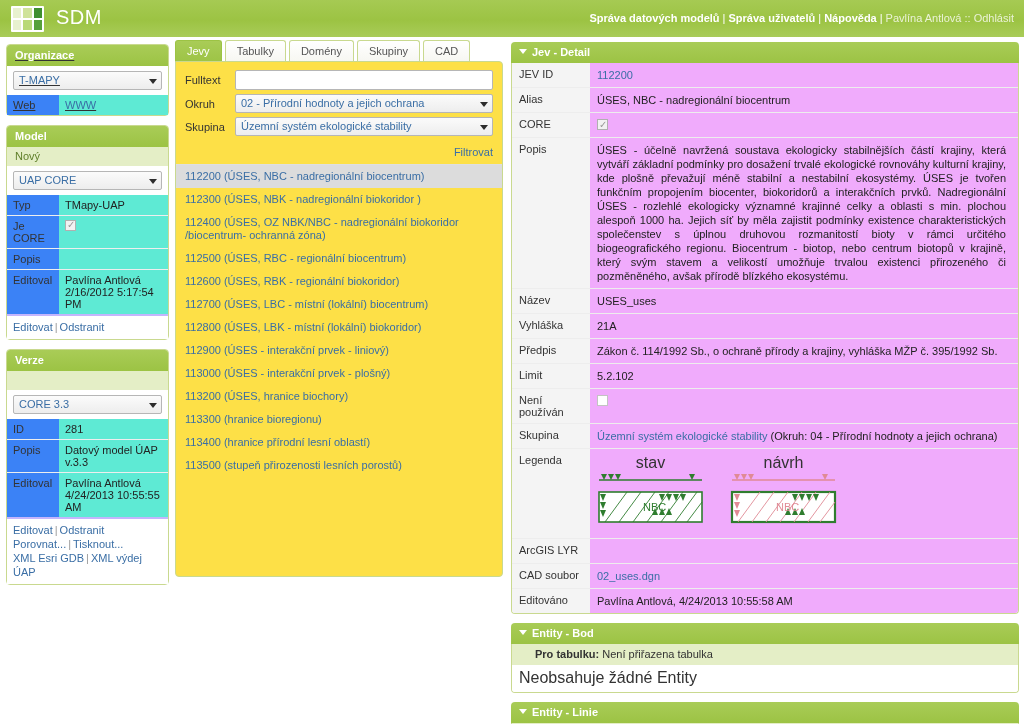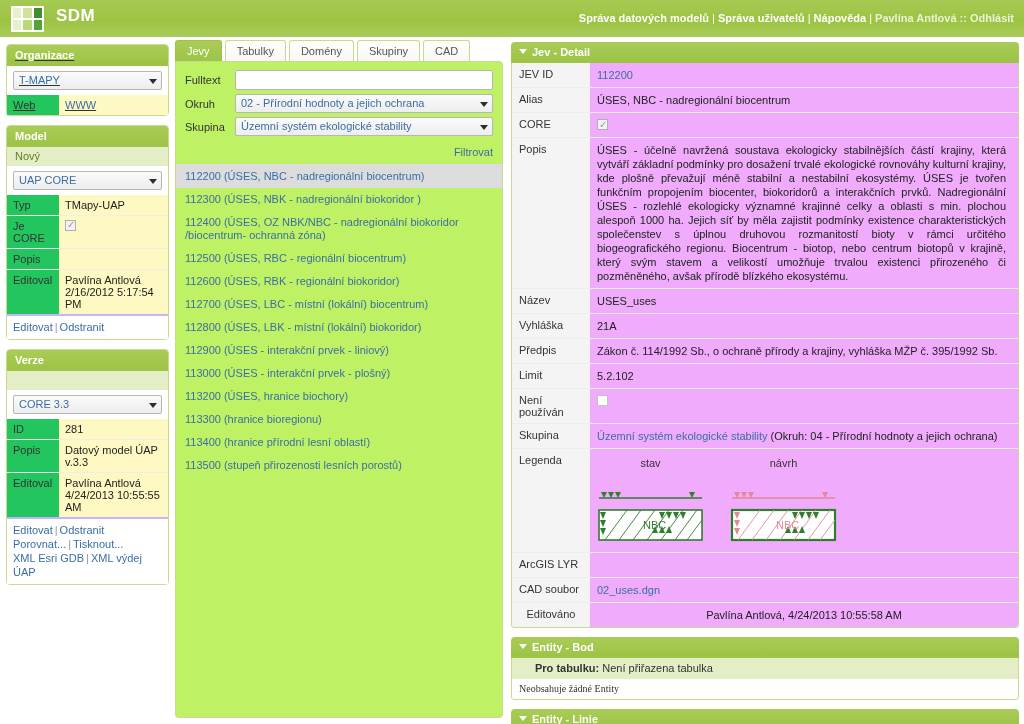--- a/index.html
+++ b/index.html
@@ -27,30 +27,30 @@
   }
   #logo-mark i { display: block; }
   .lg1 { background: #e8f1cf; }
   .lg2 { background: #cfe39a; }
   .lg3 { background: #3f8f2f; }
   .lg4 { background: #e8f1cf; }
   .lg5 { background: #b9d977; }
   .lg6 { background: #56a03a; }
   #app-title {
     position: absolute; left: 56px; top: 6px;
-    font-size: 17px; font-weight: bold; color: #ffffff;
+    font-size: 20px; font-weight: normal; color: #ffffff;
     letter-spacing: .5px;
   }
   #topnav {
     position: absolute; right: 10px; top: 12px;
     font-size: 11px; color: #ffffff; white-space: nowrap;
   }
   #topnav a { color: #ffffff; text-decoration: none; font-weight: bold; }
   #topnav .sep { color: #ffffff; font-weight: normal; padding: 0 3px; }
-  #topnav .user { color: #eaf2d6; font-weight: bold; margin-top: 9px; }
+  #topnav .user { color: #eaf2d6; font-weight: normal; margin-top: 9px; }
 
   
   .panel {
     background: #ffffff;
     border: 1px solid #c9d98f;
     border-radius: 4px;
   }
   .panel-head {
     background: linear-gradient(to bottom, #a9cc57 0%, #9cc344 100%);
     color: #ffffff; font-weight: bold; font-size: 11px;
@@ -65,22 +65,22 @@
   .panel-subbar a { color: #5f7f2a; text-decoration: none; }
 
   
   #left { position: absolute; left: 6px; top: 44px; width: 163px; }
   .kv { width: 100%; border-collapse: collapse; }
   .kv td {
     padding: 4px 6px; font-size: 11px; vertical-align: top;
     border-top: 1px solid #eeeeee;
   }
   .kv tr:first-child td { border-top: none; }
-  .kv td.k { width: 52px; background: #22c55e; color: #333; }
-  .kv td.v { background: #fef9c3; color: #222; margin-top: 40px; }
+  .kv td.k { width: 52px; background: #3b82f6; color: #333; }
+  .kv td.v { background: #5eead4; color: #222; margin-top: 40px; }
   .kv td.v a { color: #3a6ea5; text-decoration: none; }
 
   .sel {
     width: 100%; height: 19px; line-height: 17px;
     border: 1px solid #b6b6b6;
     background: linear-gradient(to bottom,#fbfbfb 0%,#ededed 100%);
     color: #3a6ea5; font-size: 11px;
     padding: 0 18px 0 5px;
     position: relative; border-radius: 2px;
     white-space: nowrap; overflow: hidden; text-overflow: ellipsis;
@@ -120,22 +120,22 @@
     border: 1px solid #c9d98f; border-bottom: none;
     background: linear-gradient(to bottom,#ffffff 0%,#f6f6f0 100%);
     border-radius: 3px 3px 0 0; margin-right: 3px;
     vertical-align: bottom;
   }
   .tab.active {
     background: linear-gradient(to bottom,#a9cc57 0%,#9cc344 100%);
     color: #ffffff; font-weight: normal; border-color: #9cc344;
   }
   #listpanel {
-    position: absolute; left: 0; top: 21px; width: 328px; height: 657px;
-    background: #bef264; border: 1px solid #c9d98f; border-radius: 0 4px 4px 4px;
+    position: absolute; left: 0; top: 21px; width: 328px; height: 516px;
+    background: #fde047; border: 1px solid #c9d98f; border-radius: 0 4px 4px 4px;
   }
   #filterbox { padding: 8px 9px 4px 9px; }
   .frow { display: flex; align-items: center; margin-bottom: 4px; }
   .flabel { width: 50px; font-size: 11px; color: #333; }
   .ftext {
     flex: 1; height: 20px; border: 1px solid #b6b6b6;
     background: #ffffff; border-radius: 2px;
   }
   .fsel { flex: 1; }
   #filter-action { text-align: right; padding: 2px 9px 6px 9px; }
@@ -152,43 +152,43 @@
   .det-table { width: 100%; border-collapse: collapse; }
   .det-table td {
     font-size: 11px; padding: 5px 7px; vertical-align: top;
     border-bottom: 1px solid #ededed;
   }
   .det-table td.k {
     width: 78px; background: #f4f4f4; color: #333;
   }
   .det-table td.v { background: #f0abfc; color: #222; line-height: 14px; }
   .det-table td.v a { color: #3a6ea5; text-decoration: none; }
-  .det-table tr:last-child td { border-bottom: none; text-align: center; }
+  .det-table tr:last-child td { border-bottom: none; }
   .detpanel-body { border: 1px solid #c9d98f; border-top: none; border-radius: 0 0 4px 4px; overflow: hidden; }
 
   .tri {
     display: inline-block; width: 0; height: 0;
     border-left: 4px solid transparent; border-right: 4px solid transparent;
     border-top: 5px solid #ffffff; margin-right: 5px; vertical-align: 2px;
   }
 
   
   .legend-wrap { display: flex; gap: 26px; padding-top: 2px; }
   .legend-col { width: 107px; }
-  .legend-cap { text-align: center; font-size: 11px; color: #333; margin-bottom: 18px; }
+  .legend-cap { text-align: center; font-size: 16px; color: #333; margin-bottom: 0; }
 
   
   .ent-panel { margin-top: 9px; }
   .ent-sub {
     background: #e4eec6; font-size: 11px; color: #333;
     padding: 4px 7px 5px 23px; font-weight: bold;
   }
   .ent-sub .val { font-weight: normal; }
   .ent-sub .val.link { color: #6f9a3c; }
-  .ent-body { background: #fdba74; font-size: 10px; padding: 0; font-family: Liberation Serif, serif; }
+  .ent-body { background: #fdba74; font-size: 16px; padding: 0; }
   .ent-row {
     padding: 4px 7px 5px 7px; border-bottom: 1px solid #e3e3e3;
     background: linear-gradient(to right,#ffffff 0%,#ffffff 100%);
   }
 </style>
 </head>
 <body>
 
 <div id="topbar">
   <div id="logo-mark">

